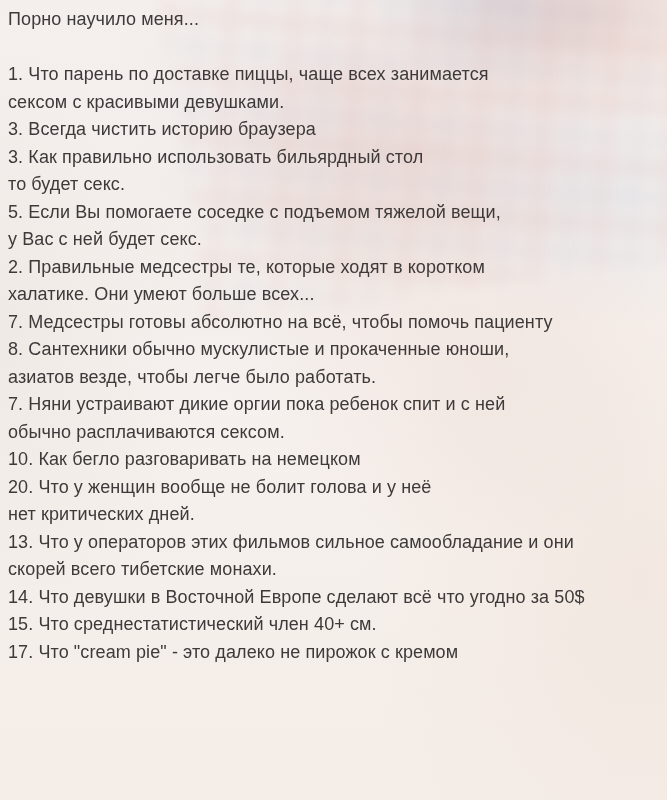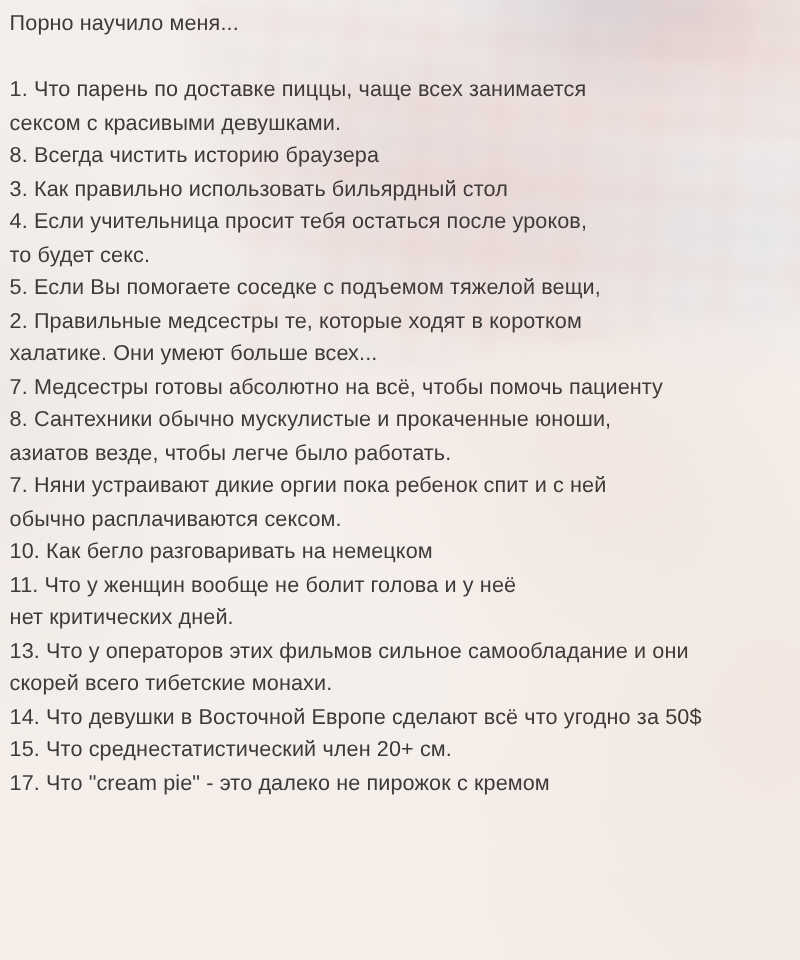--- a/index.html
+++ b/index.html
@@ -66,35 +66,35 @@
 
 <div class="page">
   <div class="bg"></div>
   <div class="plaid"></div>
   <div class="text-block">
     <div class="line title">Порно научило меня...</div>
     <div class="line blank"></div>
     <div>
         <div class="line">1. Что парень по доставке пиццы, чаще всех занимается</div>
         <div class="line">сексом с красивыми девушками.</div>
-        <div class="line">8. Всегда чистить историю браузера</div>
+        <div class="line">3. Всегда чистить историю браузера</div>
         <div class="line">3. Как правильно использовать бильярдный стол</div>
-        <div class="line">4. Если учительница просит тебя остаться после уроков,</div>
         <div class="line">то будет секс.</div>
         <div class="line">5. Если Вы помогаете соседке с подъемом тяжелой вещи,</div>
+        <div class="line">у Вас с ней будет секс.</div>
         <div class="line">2. Правильные медсестры те, которые ходят в коротком</div>
         <div class="line">халатике. Они умеют больше всех...</div>
         <div class="line">7. Медсестры готовы абсолютно на всё, чтобы помочь пациенту</div>
         <div class="line">8. Сантехники обычно мускулистые и прокаченные юноши,</div>
         <div class="line">азиатов везде, чтобы легче было работать.</div>
         <div class="line">7. Няни устраивают дикие оргии пока ребенок спит и с ней</div>
         <div class="line">обычно расплачиваются сексом.</div>
         <div class="line">10. Как бегло разговаривать на немецком</div>
-        <div class="line">11. Что у женщин вообще не болит голова и у неё</div>
+        <div class="line">20. Что у женщин вообще не болит голова и у неё</div>
         <div class="line">нет критических дней.</div>
         <div class="line">13. Что у операторов этих фильмов сильное самообладание и они</div>
         <div class="line">скорей всего тибетские монахи.</div>
         <div class="line">14. Что девушки в Восточной Европе сделают всё что угодно за 50$</div>
-        <div class="line">15. Что среднестатистический член 20+ см.</div>
+        <div class="line">15. Что среднестатистический член 40+ см.</div>
         <div class="line">17. Что "cream pie" - это далеко не пирожок с кремом</div>
       </div>
   </div>
 </div>
 
 </body></html>

